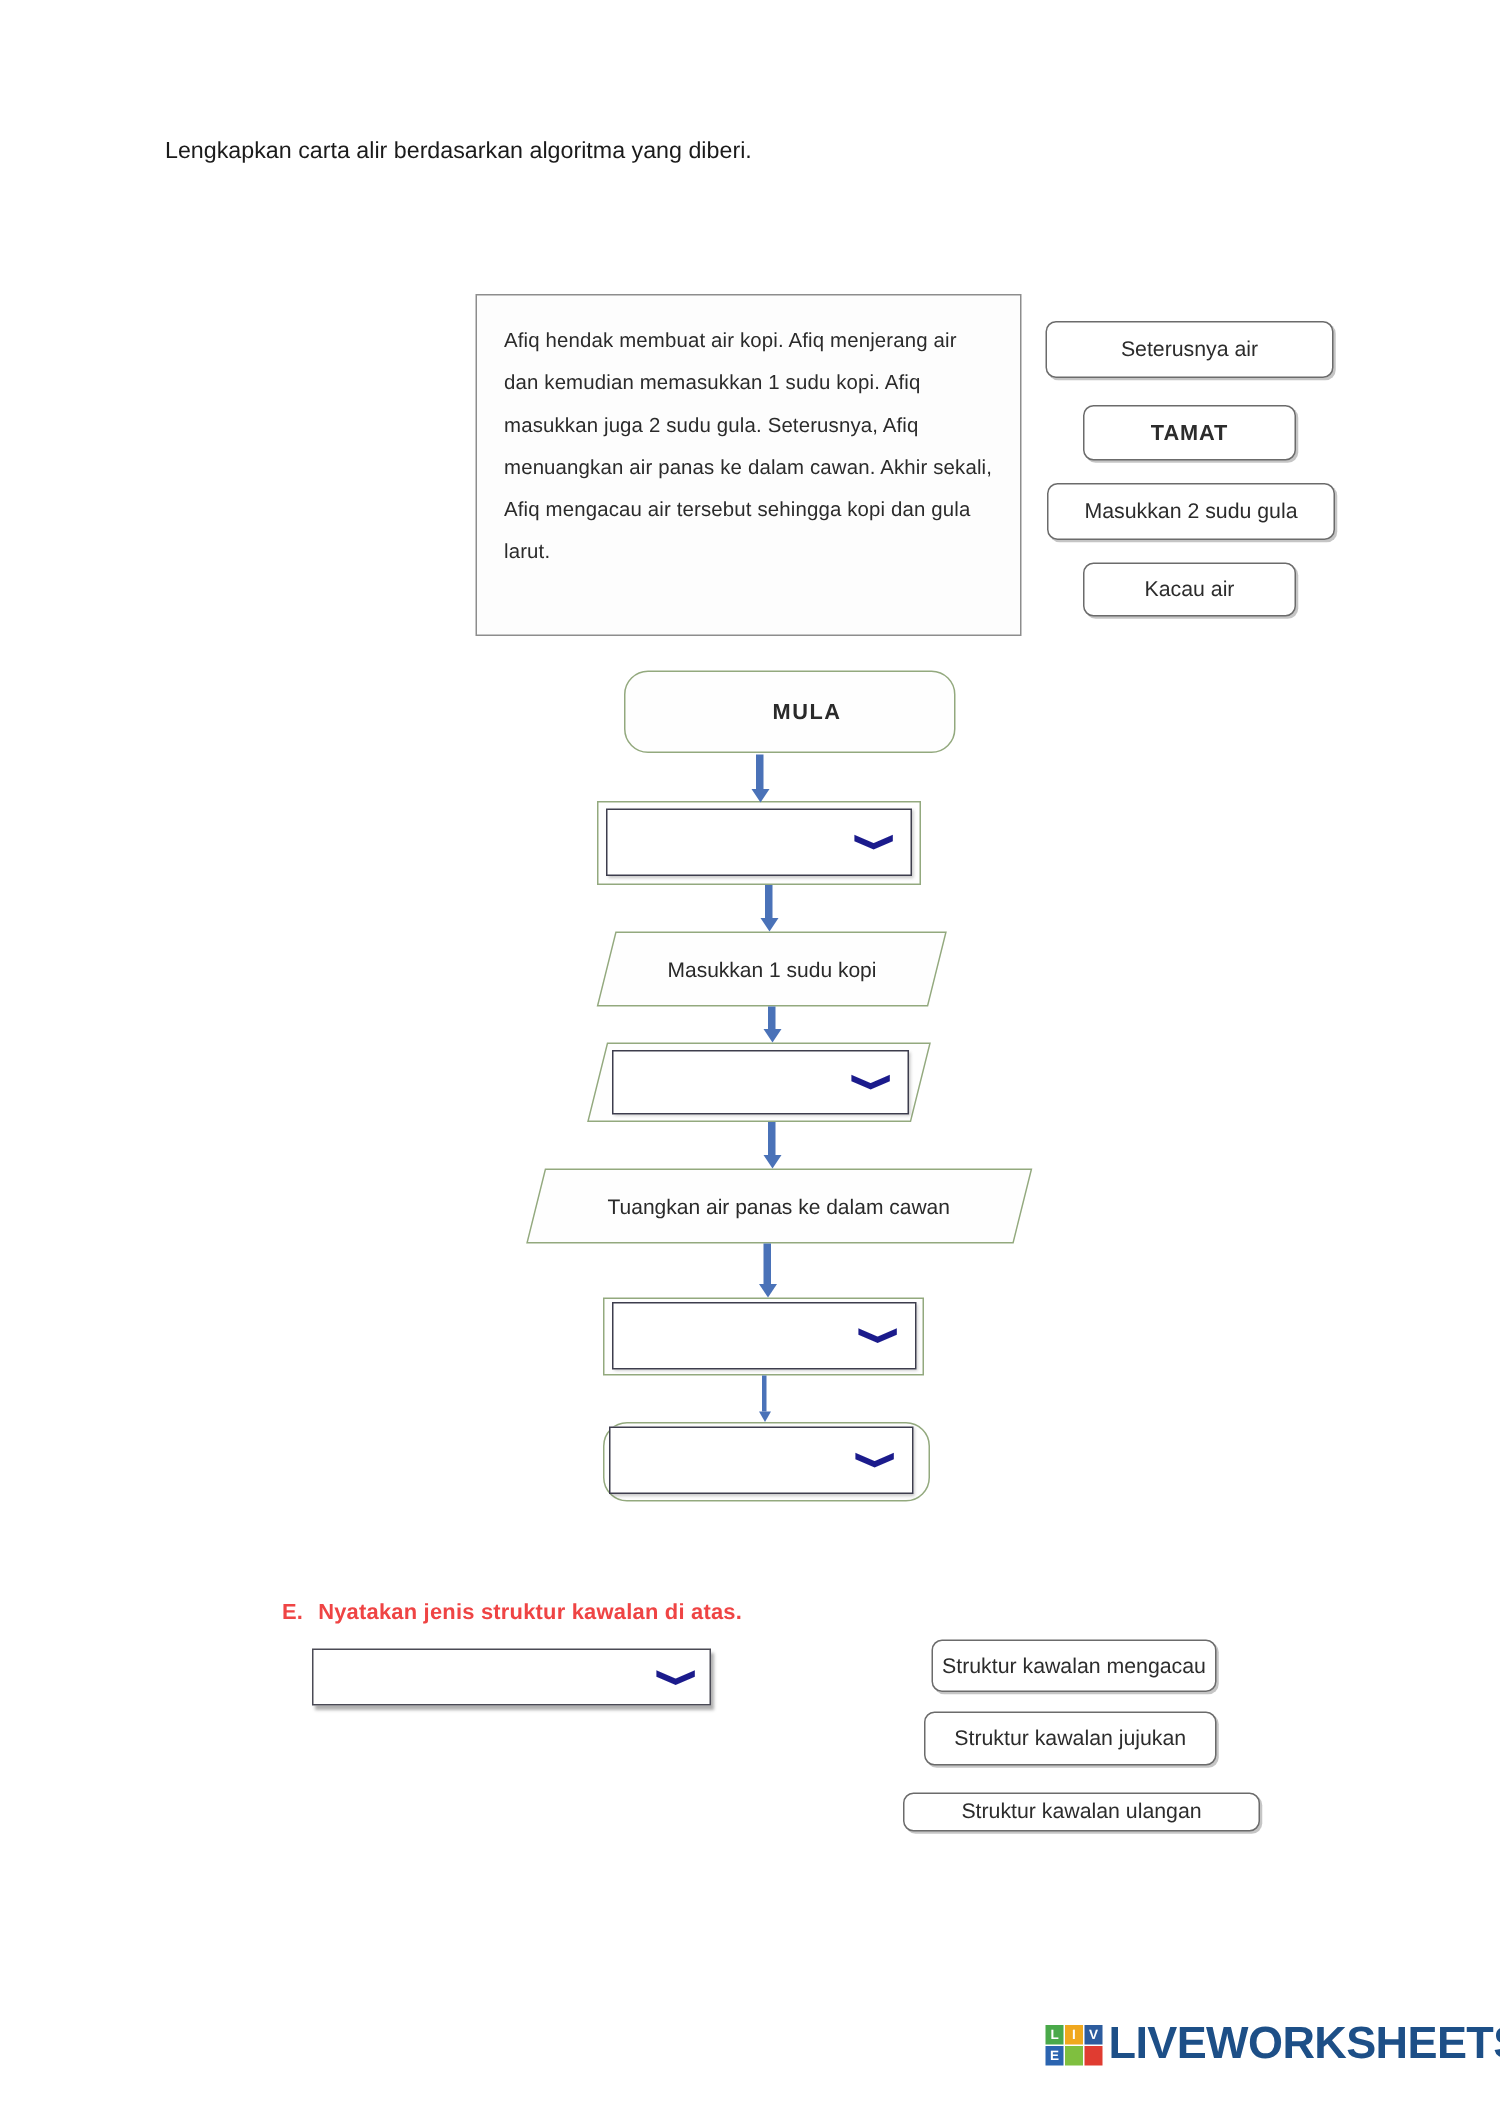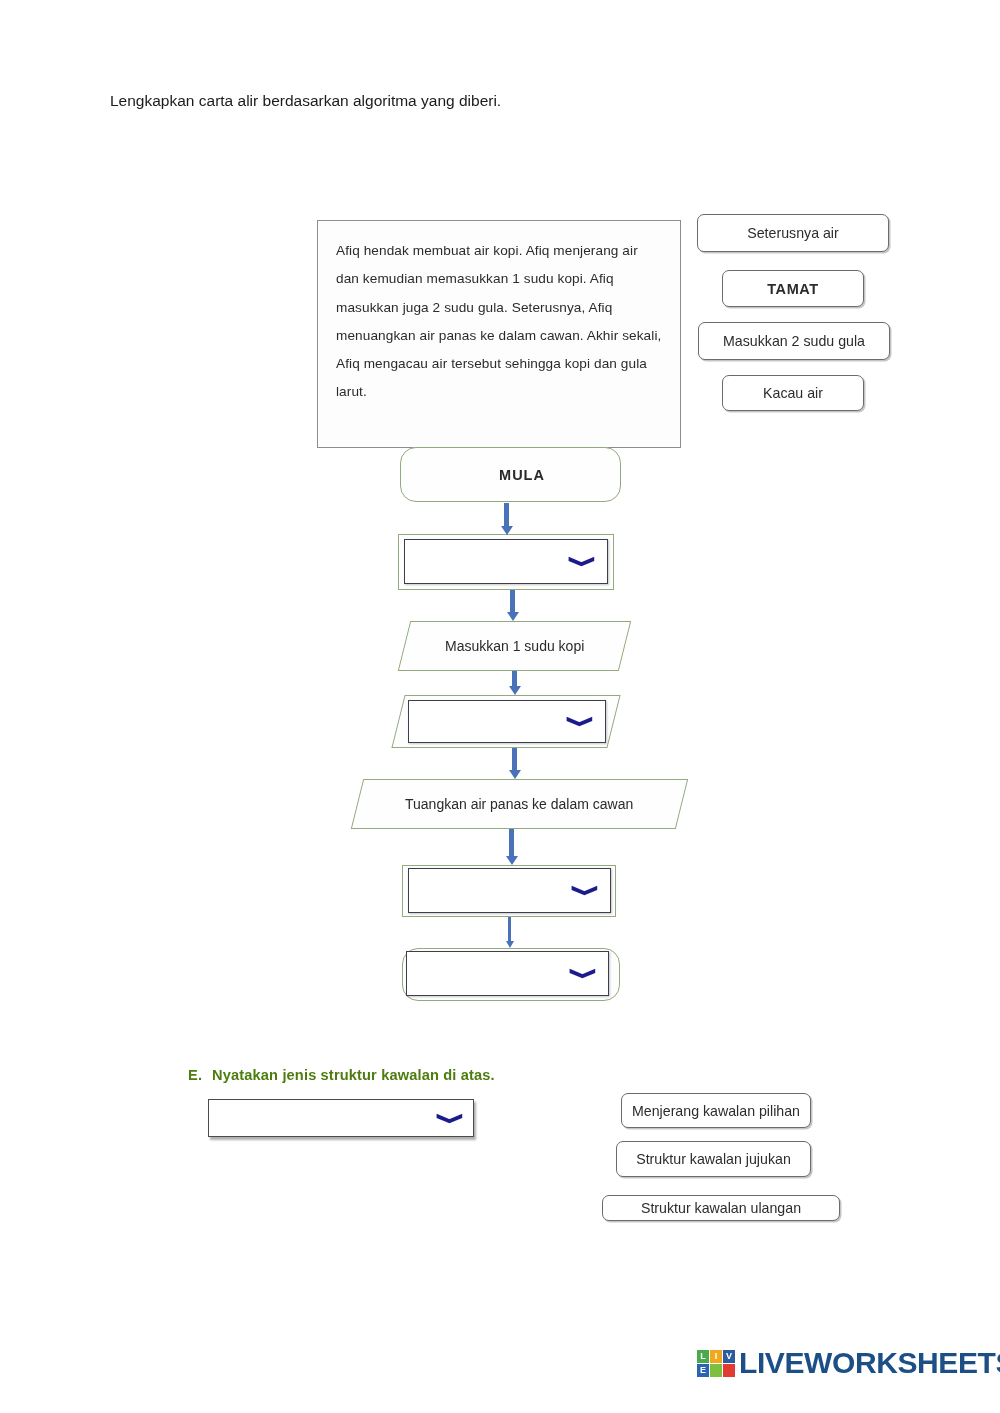--- a/index.html
+++ b/index.html
@@ -31,21 +31,20 @@
   .algo-panel {
     position: absolute;
     left: 317px;
     top: 196px;
     width: 364px;
     height: 228px;
     box-sizing: border-box;
     border: 1px solid #8d8d8d;
     background: #fdfdfd;
     padding: 16px 18px 25px 18px;
-    margin-top: 24px;
   }
   .algo-text {
     font-size: 13.6px;
     line-height: 2.08;
     color: #2b2b2b;
     letter-spacing: 0.1px;
   }
 
   
   .chip {
@@ -88,21 +87,21 @@
     border: 1.2px solid #93a97e;
   }
   
   .node-io {
     border: 1.2px solid #93a97e;
     background: #fefefe;
     transform: skewX(-14deg);
   }
   .node-io > span { transform: skewX(14deg); display: block; }
 
-  .node-mula   { left: 400px; top: 447px; width: 221px; height: 55px; font-weight: bold; letter-spacing: 1px; font-size: 14.5px; padding-left: 23px; }
+  .node-mula   { left: 416px; top: 447px; width: 221px; height: 55px; font-weight: bold; letter-spacing: 1px; font-size: 14.5px; padding-left: 23px; }
   .node-kopi   { left: 404px; top: 621px; width: 221px; height: 50px; }
   .node-tuang  { left: 357px; top: 779px; width: 325px; height: 50px; }
 
   .shape-slot2 { left: 398px; top: 534px; width: 216px; height: 56px; }       
   .shape-slot4 { left: 398px; top: 695px; width: 216px; height: 53px; }       
   .shape-slot5 { left: 402px; top: 865px; width: 214px; height: 52px; }       
   .shape-slot6 { left: 402px; top: 948px; width: 218px; height: 53px; }       
 
   
   .sel {
@@ -161,21 +160,21 @@
   .arr5 { left: 505px; top: 829px; height: 36px; }
   .arr6 { left: 503px; top: 917px; height: 31px; }
 
   
   .q-label {
     position: absolute;
     left: 188px;
     top: 1067px;
     font-size: 14.6px;
     font-weight: bold;
-    color: #4d7c0f;
+    color: #ef4444;
     letter-spacing: 0.15px;
   }
   .q-label .q-letter { margin-right: 10px; }
 
   .sel-answer {
     position: absolute;
     left: 208px;
     top: 1099px;
     width: 266px;
     height: 38px;
@@ -307,21 +306,21 @@
     <div class="head"></div>
   </div>
 
 <div class="q-label">
   <span class="q-letter">E.</span><span>Nyatakan jenis struktur kawalan di atas.</span>
 </div>
 <div class="sel-answer">
   <span class="chev" style="display: inline-block; transform: rotate(90deg) scaleY(1.3) scaleX(0.85);">❯</span>
 </div>
 
-<div class="chip chip-pilihan">Menjerang kawalan pilihan</div>
+<div class="chip chip-pilihan">Struktur kawalan mengacau</div>
 <div class="chip chip-jujukan">Struktur kawalan jujukan</div>
 <div class="chip chip-ulangan">Struktur kawalan ulangan</div>
 
 <div class="lws">
   <div class="lws-mark">
     <span class="m-l">L</span>
     <span class="m-i">I</span>
     <span class="m-v2">V</span>
     <span class="m-y">E</span>
     <span class="m-b"></span>

